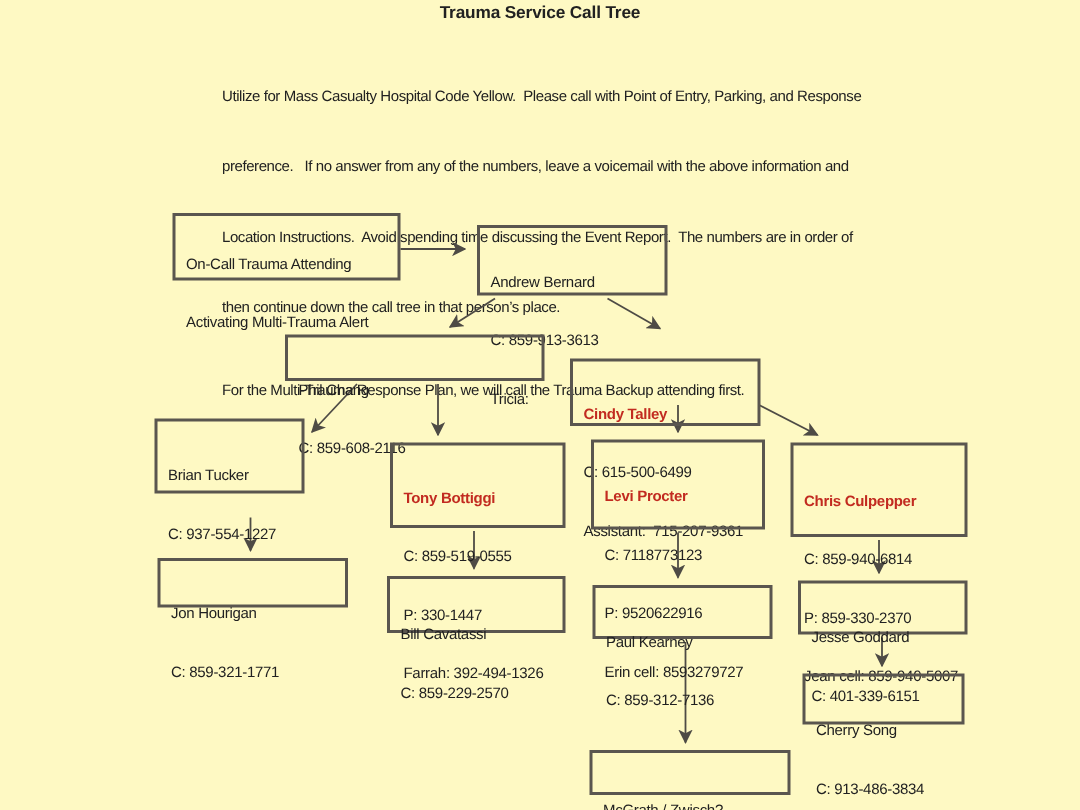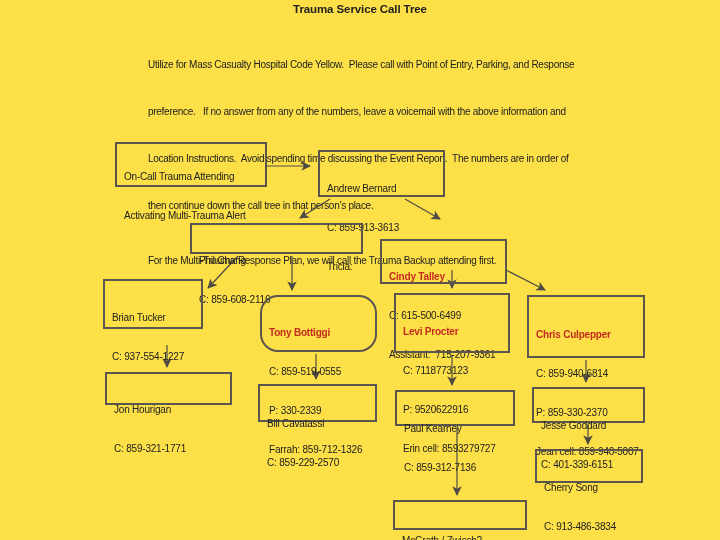--- a/index.html
+++ b/index.html
@@ -1,19 +1,19 @@
 <!DOCTYPE html>
 <html><head>
 <meta charset="utf-8">
 <style>
   html, body { margin: 0; padding: 0; }
   .stage {
     position: relative;
     width: 720px; height: 540px;
-    background: #fde047;
+    background: #fef9c3;
     font-family: "Liberation Sans", sans-serif;
     color: #212121;
     overflow: hidden;
   }
   .title {
     position: absolute; top: 3px; left: 0; width: 720px;
     text-align: center;
     font-size: 11.5px; font-weight: bold; letter-spacing: -0.1px;
   }
   .intro {
@@ -91,25 +91,25 @@
     <div class="nm red">Cindy Talley</div>
     <div class="dt">C: 615-500-6499</div>
     <div class="dt">Assistant:  715-207-9361</div>
   </div>
 
   <div class="node" style="left:103px; top:279px; width:100px; height:50px; padding-top:4px;">
     <div class="nm">Brian Tucker</div>
     <div class="dt">C: 937-554-1227</div>
   </div>
 
-  <div class="node" style="left:260px; top:295px; width:117px; height:57px;border-radius:18px;">
+  <div class="node" style="left:260px; top:295px; width:117px; height:57px;">
     <div class="nm red">Tony Bottiggi</div>
     <div class="dt">C: 859-519-0555</div>
-    <div class="dt">P: 330-2339</div>
-    <div class="dt">Farrah: 859-712-1326</div>
+    <div class="dt">P: 330-1447</div>
+    <div class="dt">Farrah: 392-494-1326</div>
   </div>
 
   <div class="node" style="left:394px; top:293px; width:116px; height:60px; padding-top:4px;">
     <div class="nm red">Levi Procter</div>
     <div class="dt">C: 7118773123</div>
     <div class="dt">P: 9520622916</div>
     <div class="dt">Erin cell: 8593279727</div>
   </div>
 
   <div class="node" style="left:527px; top:295px; width:118px; height:63px; padding-top:5px;">

